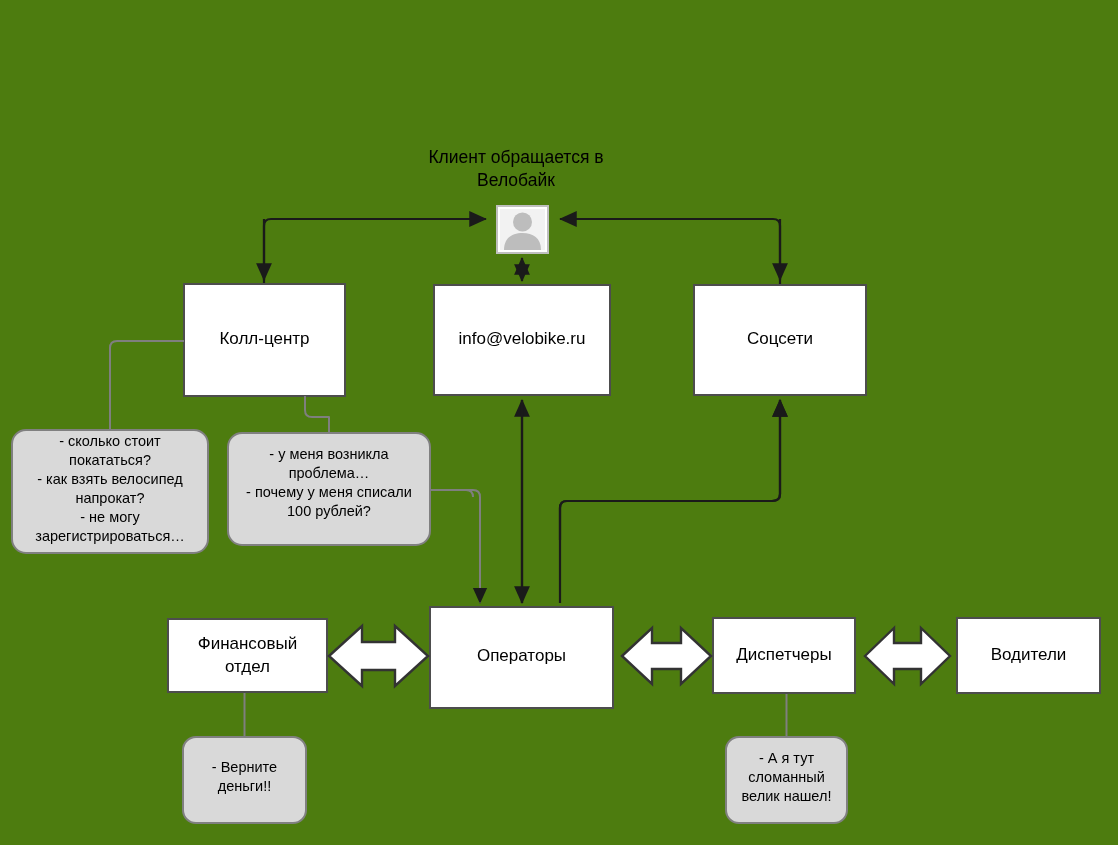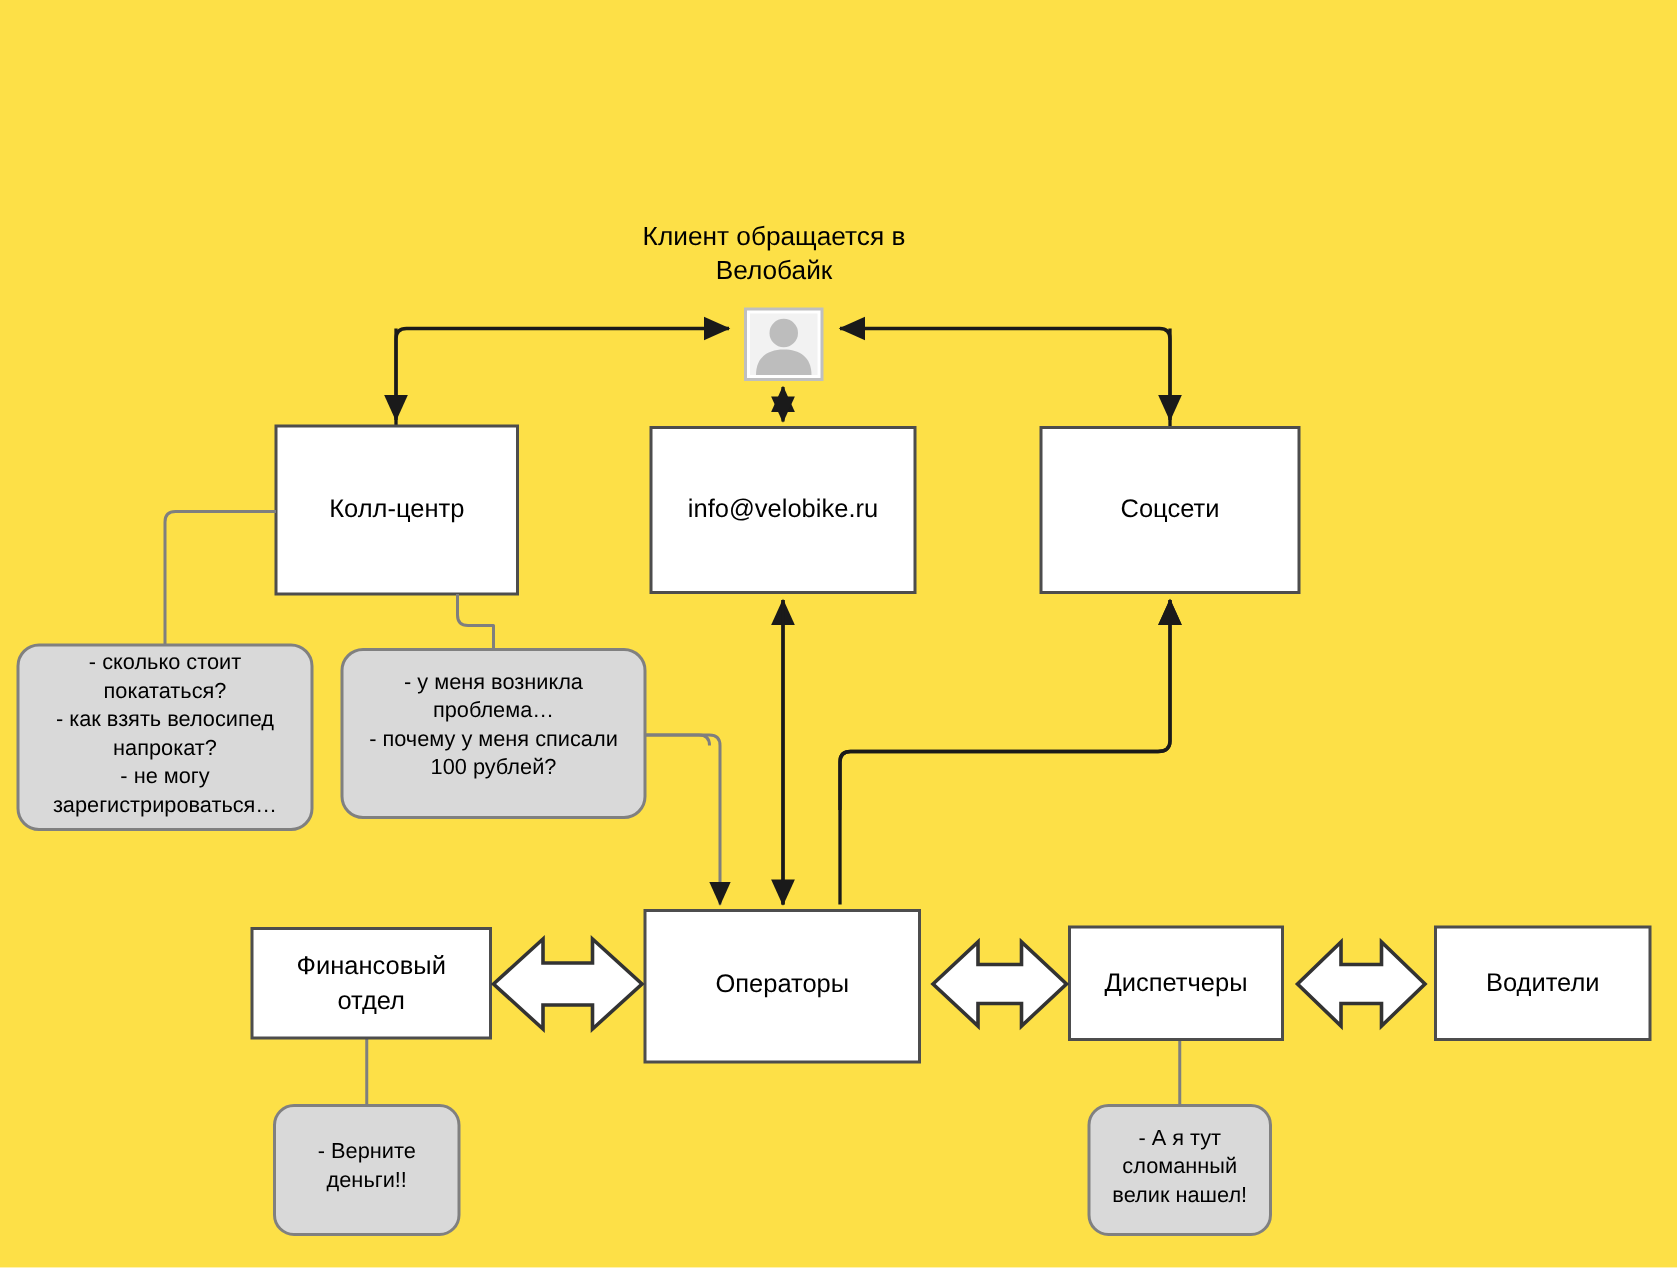--- a/index.html
+++ b/index.html
@@ -10,21 +10,21 @@
   body {
     width: 1118px;
     height: 845px;
     font-family: "Liberation Sans", sans-serif;
     overflow: hidden;
   }
   #diagram-root {
     position: relative;
     width: 1118px;
     height: 845px;
-    background: #fde047;
+    background: #4d7c0f;
   }
   svg#diagram-svg {
     position: absolute;
     left: 0;
     top: 0;
     width: 1118px;
     height: 845px;
     display: block;
   }
   .node-rect {

